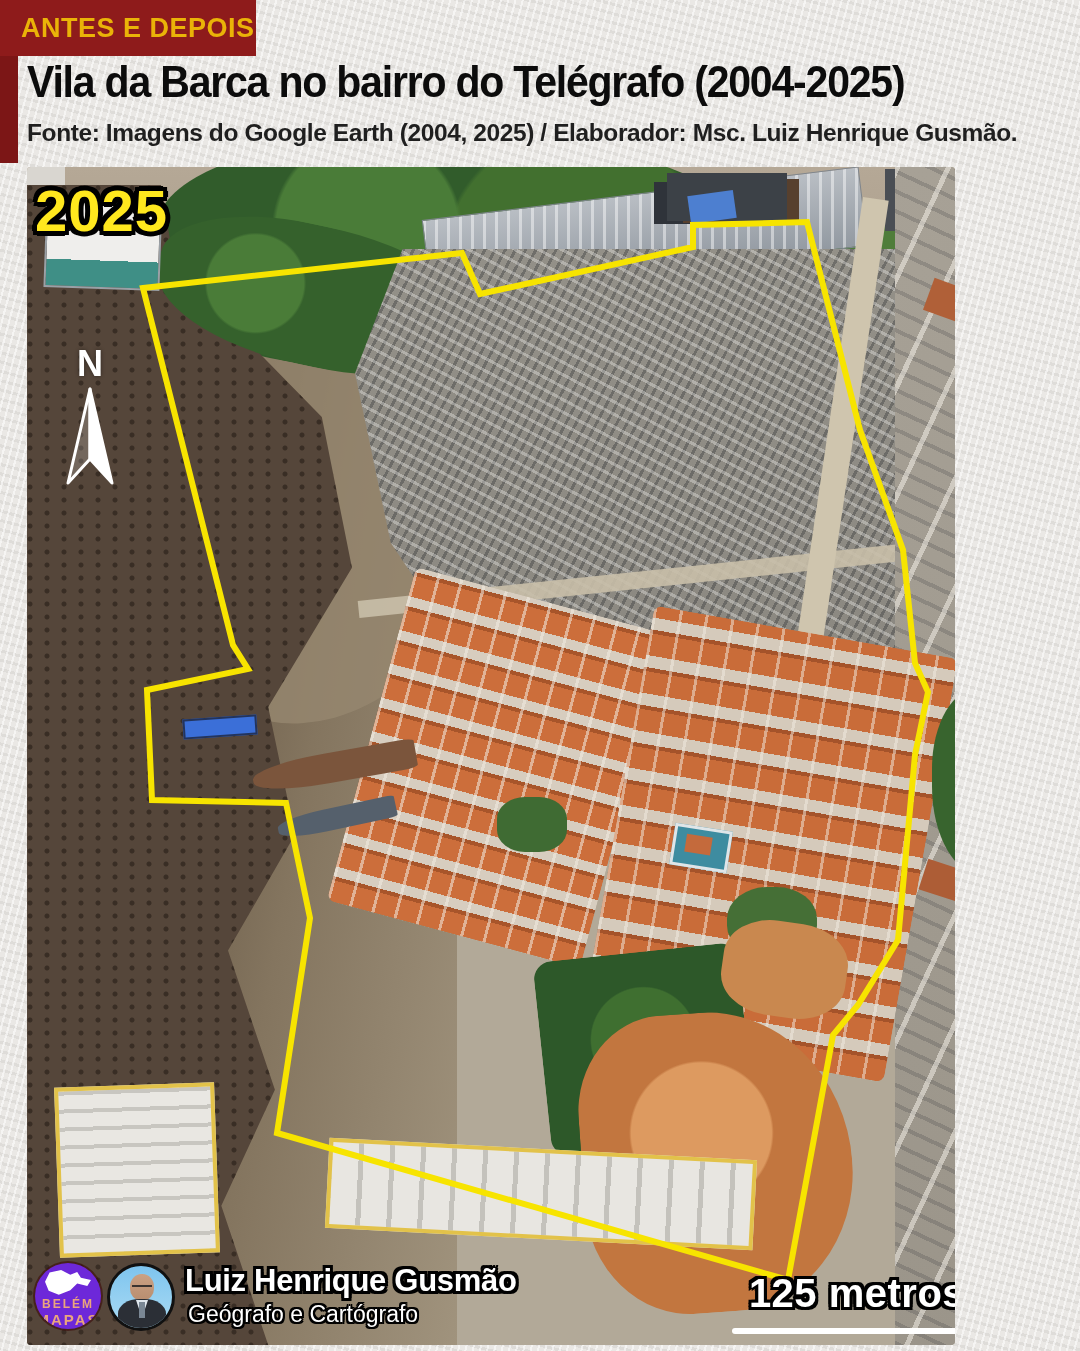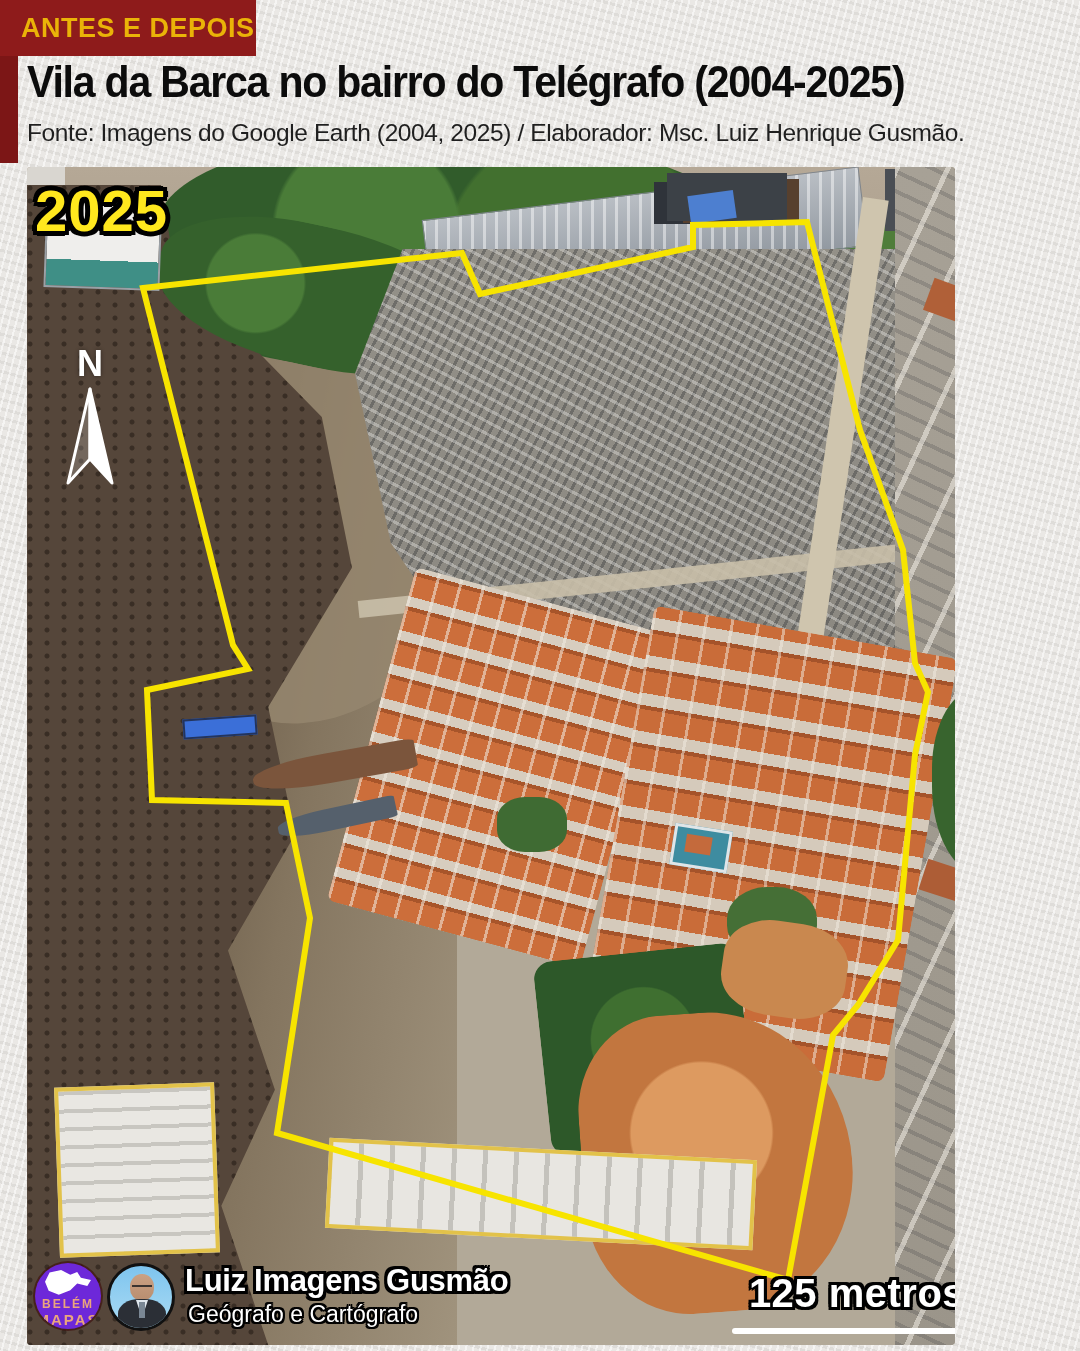--- a/index.html
+++ b/index.html
@@ -8,21 +8,21 @@
     background:
       repeating-linear-gradient(105deg, rgba(255,255,255,.55) 0 2px, rgba(0,0,0,0) 2px 7px),
       repeating-linear-gradient(15deg, rgba(200,198,194,.35) 0 3px, rgba(0,0,0,0) 3px 9px),
       #eae8e5;}
   
   .ribbon-tail{position:absolute;left:0;top:0;width:18px;height:163px;background:#7c1616;}
   .badge{position:absolute;left:0;top:0;width:256px;height:56px;background:#8e1b1b;
     color:#eab308;font-weight:bold;font-size:27px;line-height:57px;padding-left:21px;box-sizing:border-box;letter-spacing:.5px;}
   .title{position:absolute;left:27px;top:58px;width:1020px;margin:0;color:#0c0c0c;
     font-size:41px;font-weight:bold;letter-spacing:-1.2px;transform:scaleY(1.06);transform-origin:left top;}
-  .source{position:absolute;left:27px;top:119px;width:1040px;margin:0;color:#1f1f1f;font-size:24.5px;letter-spacing:-.4px;}
+  .source{position:absolute;left:27px;top:119px;width:1040px;margin:0;color:#1f1f1f;font-size:24.5px;letter-spacing:-.4px;font-weight:bold;}
   
   .map{position:absolute;left:27px;top:167px;width:928px;height:1178px;overflow:hidden;border-radius:4px;background:#b2a998;}
   .map *{position:absolute;}
   
   .top-yard{left:0;top:0;width:1028px;height:135px;background:linear-gradient(#b5a896,#aa9d8b);}
   .dock-strip{left:0;top:0;width:38px;height:155px;background:#d9d6d0;}
   .veg-top{left:130px;top:-30px;width:600px;height:230px;border-radius:45% 55% 60% 40%;
     background:radial-gradient(circle at 35% 40%, #4a7c38 0 22%, rgba(0,0,0,0) 23%),
                radial-gradient(circle at 70% 55%, #42702f 0 30%, rgba(0,0,0,0) 31%),#315c2b;}
   .veg-field-tr{left:620px;top:50px;width:370px;height:80px;transform:rotate(-3deg);
@@ -192,17 +192,17 @@
       <div class="logo-t1">BELÉM</div>
       <div class="logo-t2">MAPAS</div>
     </div>
     <div class="avatar">
       <div class="avatar-head"></div>
       <div class="avatar-glasses"></div>
       <div class="avatar-body"></div>
       <div class="avatar-shirt"></div>
       <div class="avatar-tie"></div>
     </div>
-    <div class="author-name outline3">Luiz Imagens Gusmão</div>
+    <div class="author-name outline3">Luiz Henrique Gusmão</div>
     <div class="author-role outline2">Geógrafo e Cartógrafo</div>
   </div>
 
 </div>
 
 </body></html>

